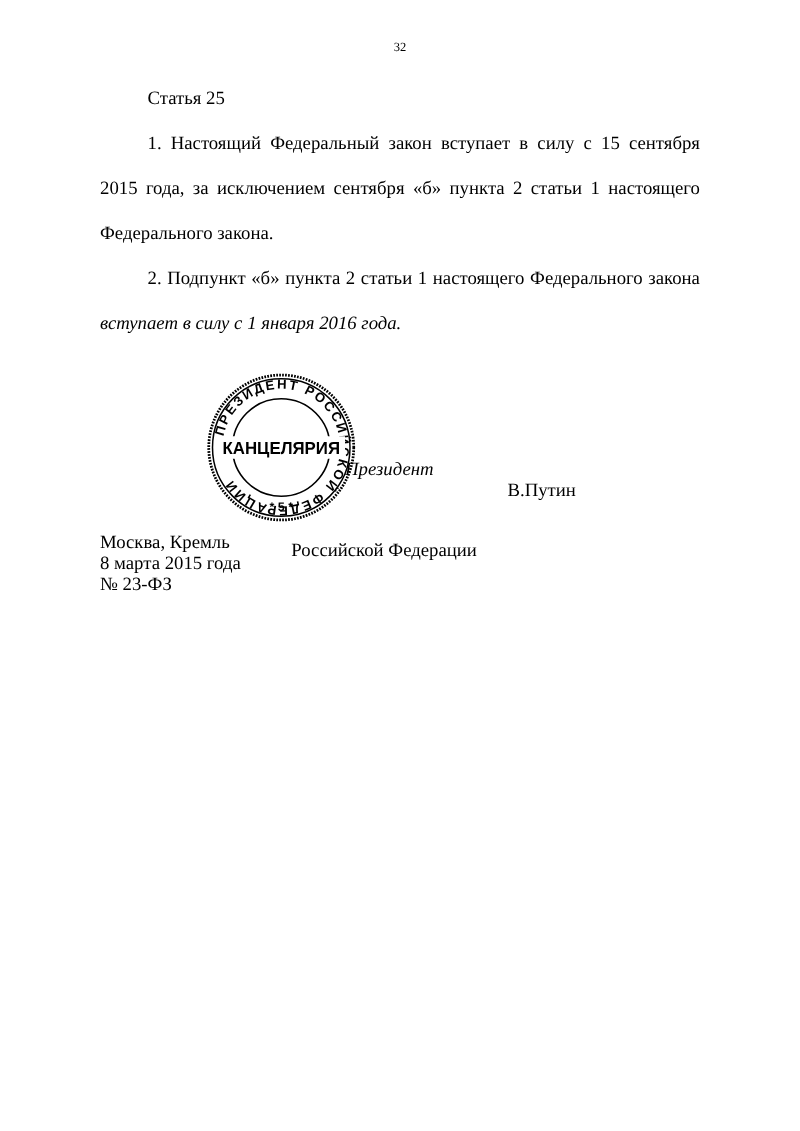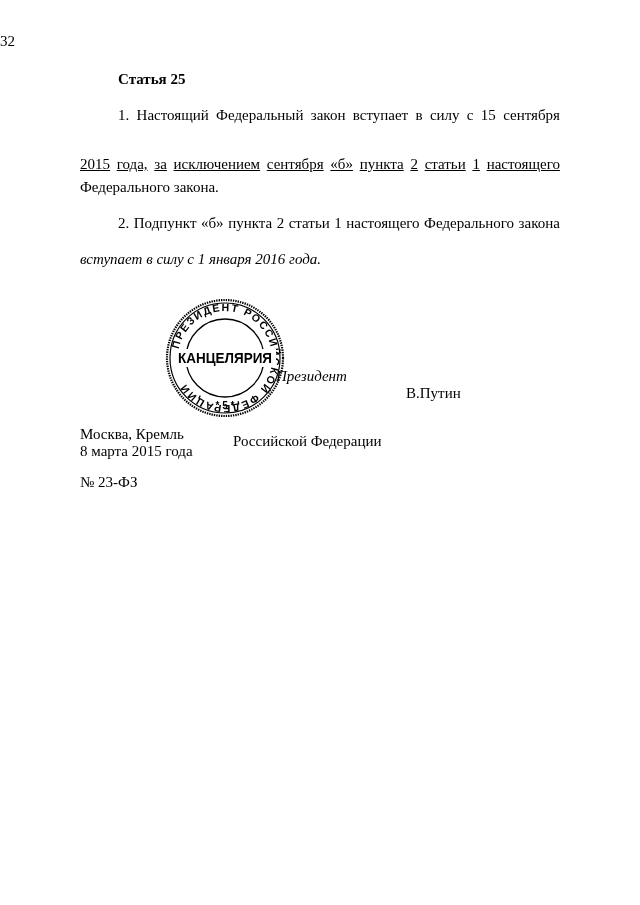--- a/index.html
+++ b/index.html
@@ -11,25 +11,25 @@
       width: 640px;
       height: 905px;
       position: relative;
       overflow: hidden;
       font-family: "Liberation Serif", "DejaVu Serif", serif;
       color: #000;
     }
     .abs { position: absolute; white-space: nowrap; }
     .page-number {
       left: 0; width: 640px; top: 33px;
-      font-size: 15px;
+      text-align: center; font-size: 10px;
     }
     .article-title {
       left: 118px; top: 71px;
-      font-size: 15px; font-weight: bold;
+      font-size: 15px; font-weight: normal;
     }
     .para-line {
       font-size: 15px;
       line-height: 17px;
     }
     .justify {
       display: flex;
       justify-content: space-between;
     }
     .justify span { white-space: pre; }
@@ -54,21 +54,21 @@
       <span>Настоящий</span>
       <span>Федеральный</span>
       <span>закон</span>
       <span>вступает</span>
       <span>в</span>
       <span>силу</span>
       <span>с</span>
       <span>15</span>
       <span>сентября</span>
     </div>
-  <div class="abs para-line justify" id="p1l2" style="left:80px; width:480px; top:156px;text-decoration:underline;">
+  <div class="abs para-line justify" id="p1l2" style="left:80px; width:480px; top:143px;">
       <span>2015</span>
       <span>года,</span>
       <span>за</span>
       <span>исключением</span>
       <span>сентября</span>
       <span>«б»</span>
       <span>пункта</span>
       <span>2</span>
       <span>статьи</span>
       <span>1</span>
@@ -110,14 +110,14 @@
 
 <div class="signature-block">
   <div class="abs" style="left:276px; top:368px;font-style:italic;">Президент</div>
   <div class="abs" style="left:233px; top:385px;margin-top:48px;">Российской Федерации</div>
   <div class="abs" style="left:406px; top:385px;text-align:right;">В.Путин</div>
 </div>
 
 <div>
   <div class="abs footer-line" style="left:80px; top:426px;">Москва, Кремль</div>
   <div class="abs footer-line" style="left:80px; top:443px;">8 марта 2015 года</div>
-  <div class="abs footer-line" style="left:80px; top:474px;">№ 23-ФЗ</div>
+  <div class="abs footer-line" style="left:80px; top:460px;">№ 23-ФЗ</div>
 </div>
 
 </body></html>

